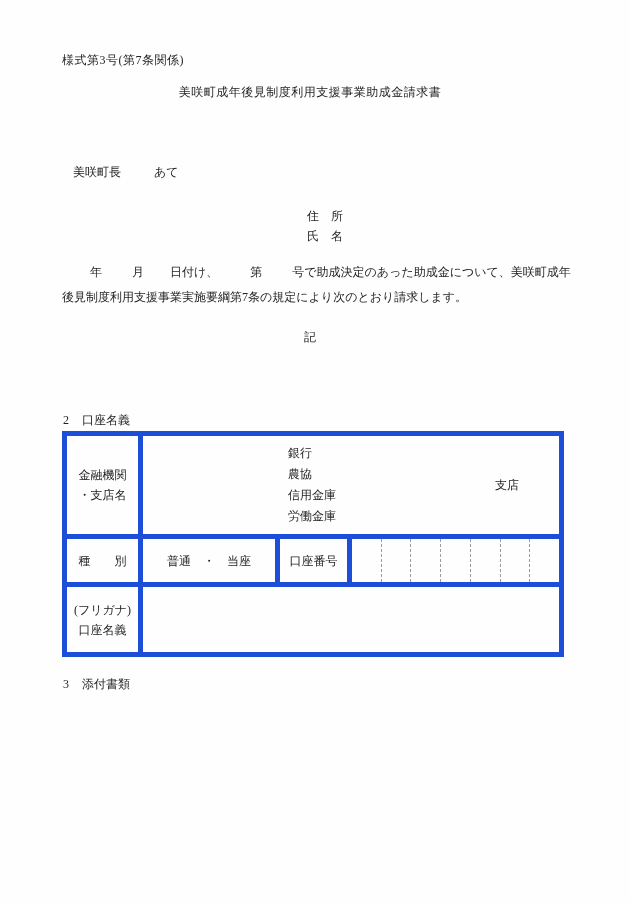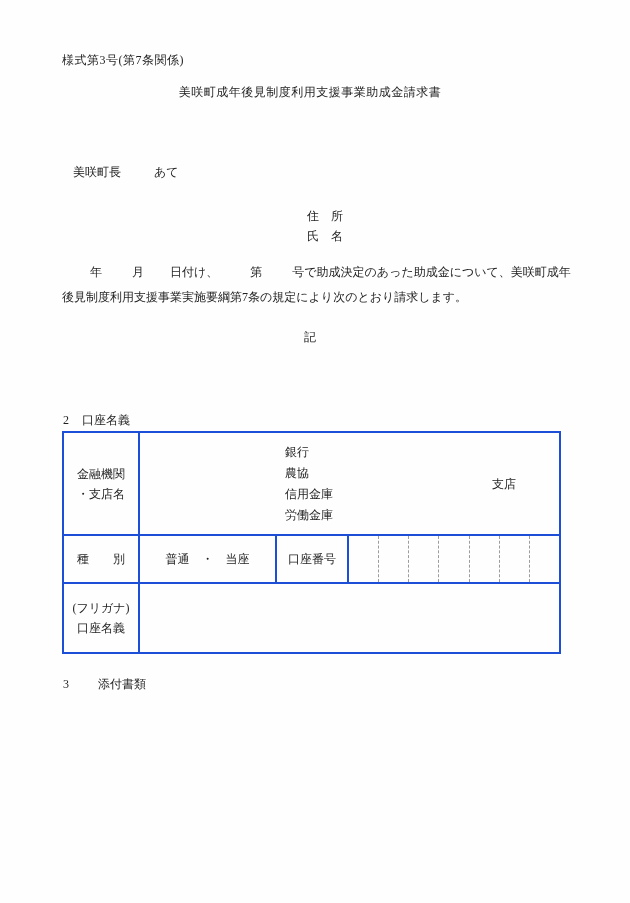--- a/index.html
+++ b/index.html
@@ -52,32 +52,32 @@
     display: inline-block;
     width: 106px;
     height: 13px;
     margin-left: 32px;
     border-bottom: 1px solid #2a2a2a;
     vertical-align: bottom;
   }
   .sec2 { left: 63px; top: 412px; }
   .sec2 .label { margin-left: 13px; }
   .sec3 { left: 63px; top: 676px; }
-  .sec3 .label { margin-left: 29px; }
+  .sec3 .label { margin-left: 13px; }
   .attachment-line { left: 95px; top: 699px; }
 
   table.account {
     position: absolute;
     left: 62px; top: 431px;
     border-collapse: collapse;
     table-layout: fixed;
     width: 497px;
   }
   table.account td {
-    border: 2px solid #1d4ed8;
+    border: 5px solid #1d4ed8;
     padding: 0;
     font-size: 12px;
     color: #1f1f1f;
   }
   td.cell-label { text-align: center; line-height: 20px; }
   tr.r1 { height: 103px; }
   tr.r2 { height: 48px; }
   tr.r3 { height: 70px; margin-left: 12px; }
 
   td.bank-cell { position: relative; }

